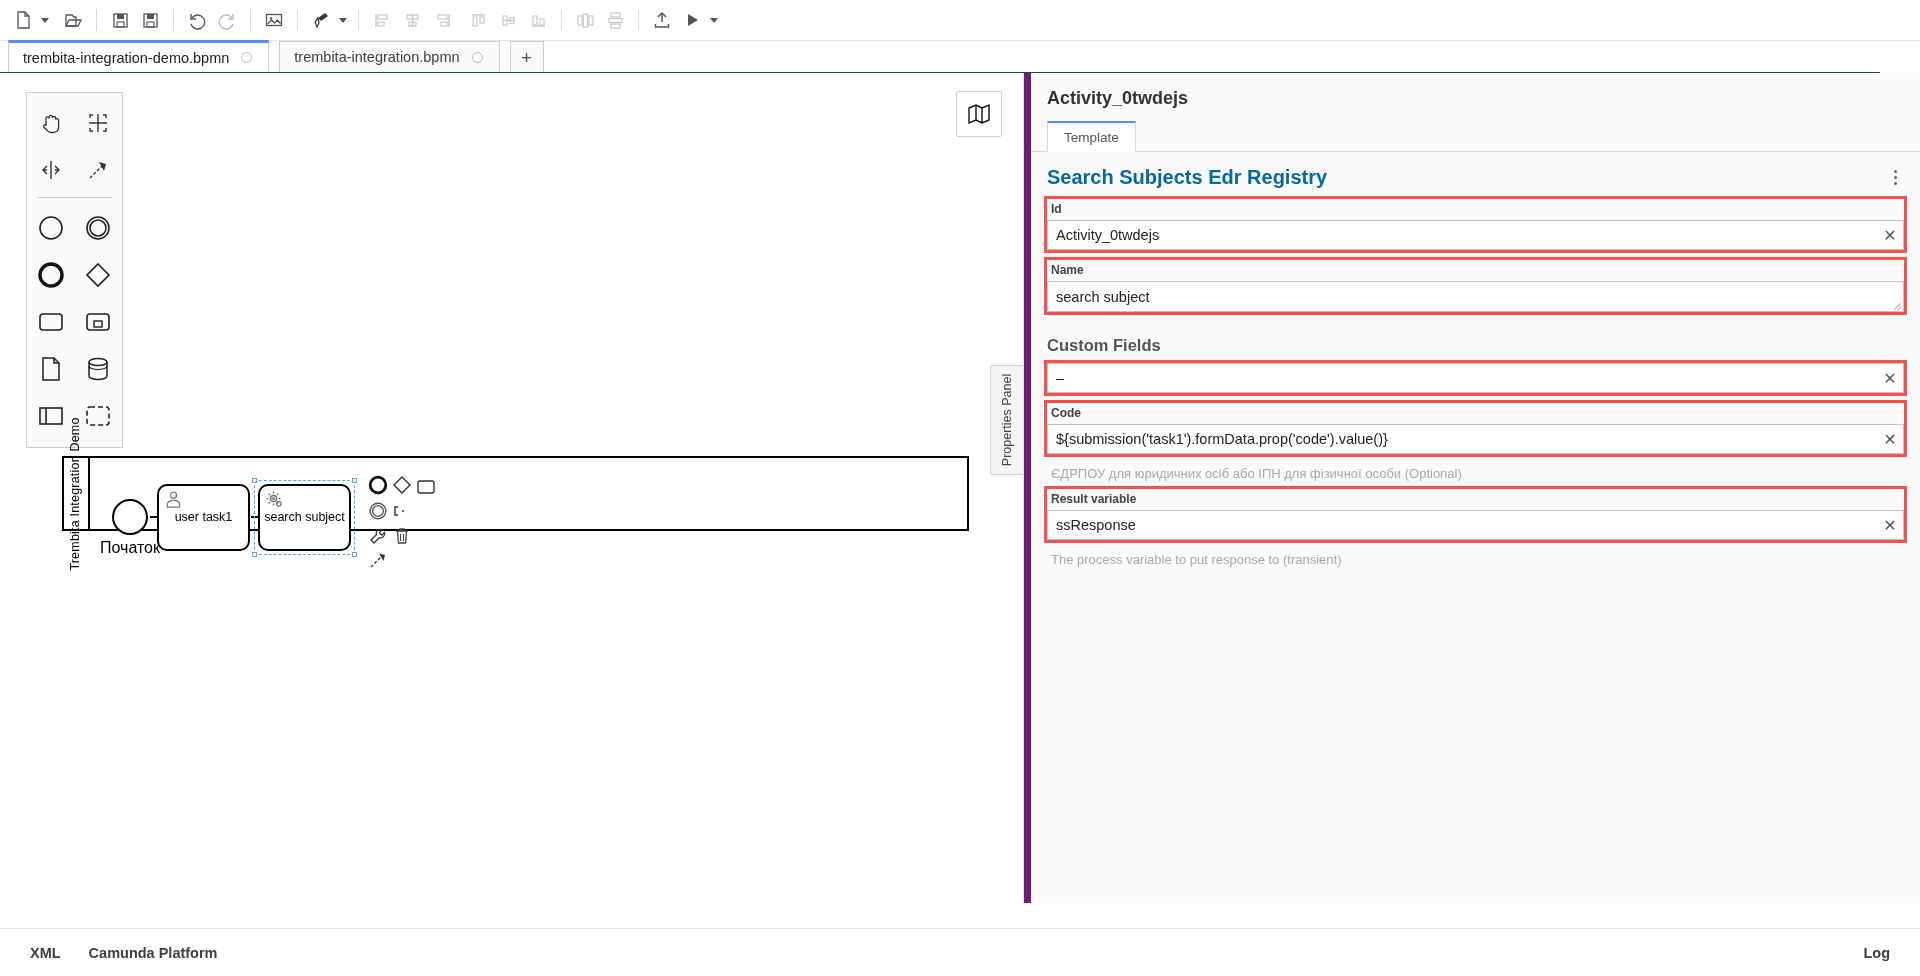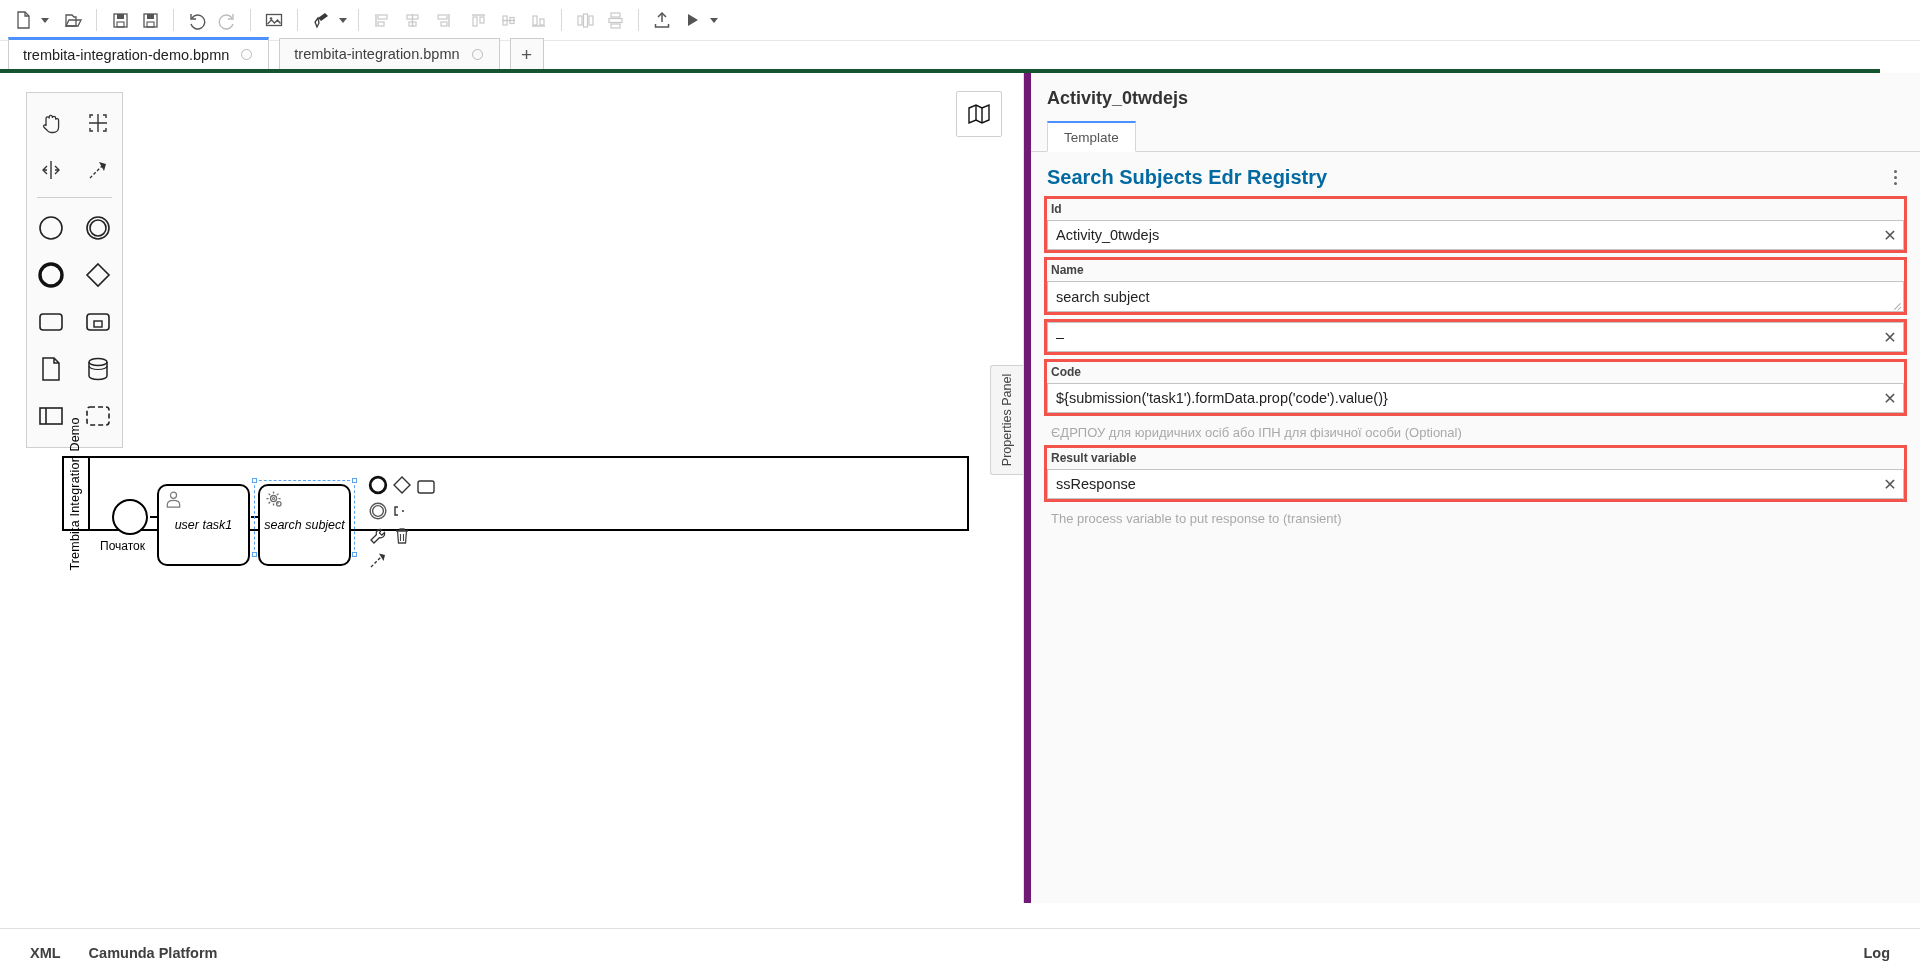--- a/index.html
+++ b/index.html
@@ -44,21 +44,21 @@
     background: #d8d8d8;
     margin: 0 8px;
   }
   .tb-gap { width: 6px; }
 
   
   .tabbar {
     position: absolute; left: 0; top: 41px;
     width: 1880px; height: 32px;
     background: #fff;
-    border-bottom: 4px solid #14532d;
+    border-bottom: 1px solid #14532d;
     display: flex; align-items: flex-end;
     padding-left: 8px;
   }
   .tab {
     height: 31px;
     display: flex; align-items: center;
     padding: 0 16px 0 14px;
     font-size: 14.5px;
     color: #404040;
     background: #fafafa;
@@ -171,37 +171,36 @@
     position: absolute;
     left: 50px; top: 43px;
     width: 36px; height: 36px;
     border: 2.4px solid #000;
     border-radius: 50%;
     background: #fff;
   }
   .start-label {
     position: absolute;
     left: 38px; top: 83px;
-    font-size: 12px; color: #000;
+    font-size: 16px; color: #000;
     white-space: nowrap;
   }
 
   .task {
     position: absolute;
-    width: 93px; height: 82px;
+    width: 93px; height: 67px;
     border: 2.2px solid #000;
     border-radius: 10px;
     background: #fff;
     display: flex; align-items: center; justify-content: center;
     text-align: center;
     font-size: 12.5px;
     color: #000;
     line-height: 1.2;
     padding: 0 4px;
-    font-style: italic;
   }
   .task-user { left: 95px; top: 28px; }
   .task-service { left: 196px; top: 28px; }
 
   .task-icon {
     position: absolute;
     left: 5px; top: 4px;
     width: 19px; height: 19px;
   }
 
@@ -764,20 +763,21 @@
   </div>
 
   <div class="field-wrap hl">
     <div class="field-label">Name</div>
     <div class="field-input textarea">
       <div class="val">search subject</div>
       <div class="resize-grip"></div>
     </div>
   </div>
 
+  <div class="subgroup-title">Custom Fields</div>
 
   <div class="field-wrap hl">
     <div class="field-input">
       <div class="val">–</div>
       <div class="clear">✕</div>
     </div>
   </div>
 
   <div class="field-wrap hl">
     <div class="field-label">Code</div>

